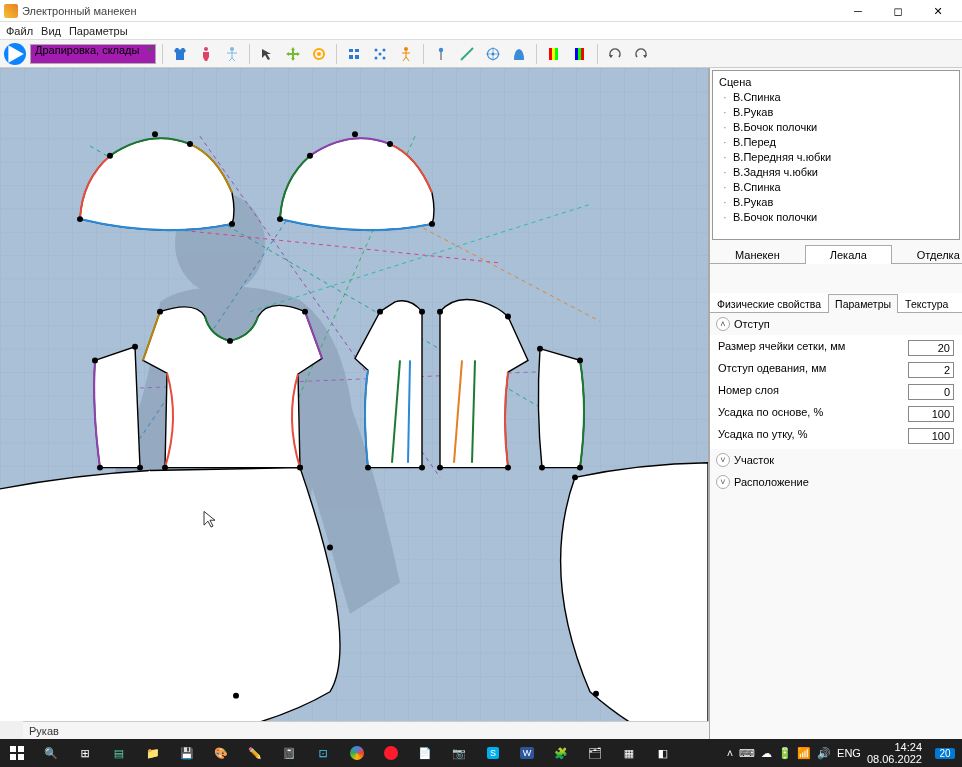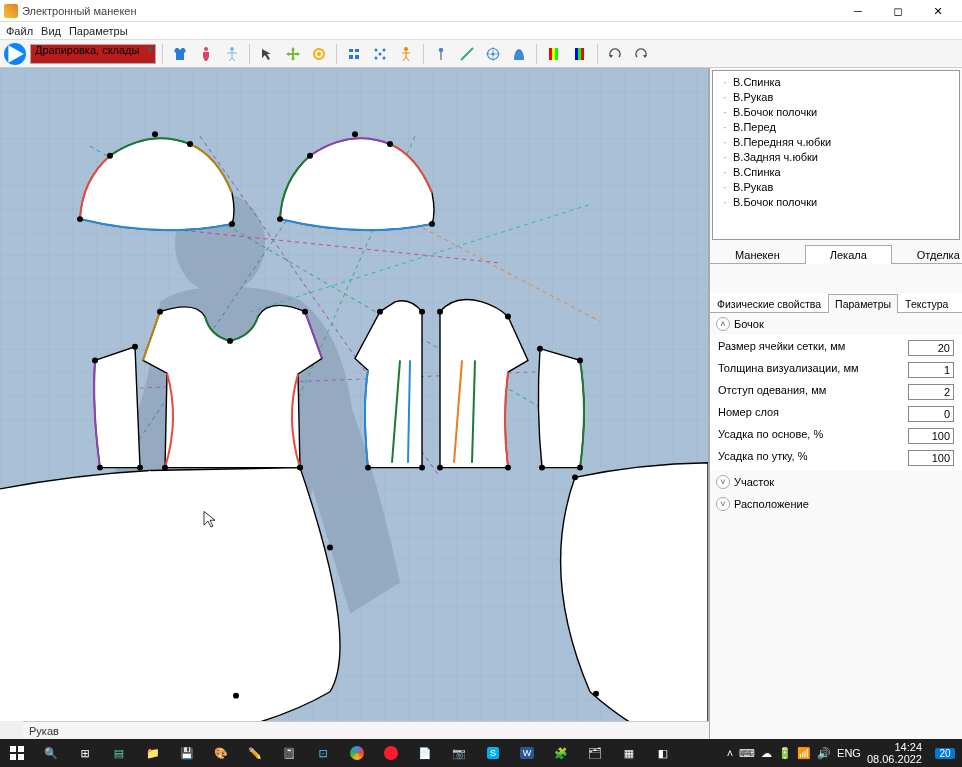--- a/index.html
+++ b/index.html
@@ -12,21 +12,21 @@
 .titlebar .win-btn { width: 40px; height: 22px; text-align: center; line-height: 22px; cursor: pointer; }
 
 
 .menubar { height: 18px; background:#fff; display:flex; gap: 8px; padding: 0 6px; align-items: center; border-bottom: 1px solid #ddd; }
 .menubar span { cursor:pointer; color:#222; }
 
 
 .toolbar { height: 28px; background:#f5f5f5; border-bottom:1px solid #ccc; display:flex; align-items:center; gap:4px; padding: 0 4px; }
 .play-btn { width:22px; height:22px; border-radius:50%; background:#0b84ff; display:flex; align-items:center; justify-content:center; }
 .play-btn svg { fill:#fff; }
-.combo { border:1px solid #aaa; background:#b91c1c; height:20px; padding:0 16px 8px 4px; position:relative; font-size:11px; display:flex; align-items:center;}
+.combo { border:1px solid #aaa; background:#a21caf; height:20px; padding:0 16px 8px 4px; position:relative; font-size:11px; display:flex; align-items:center;}
 .combo::after { content:"▾"; position:absolute; right:3px; color:#555;}
 .sep { width:1px; height:20px; background:#ccc; margin:0 2px;}
 .tbtn { width:22px; height:22px; display:flex; align-items:center; justify-content:center; cursor:pointer; border-radius:2px; }
 .tbtn svg { width:16px; height:16px; }
 
 
 .workarea { flex:1; display:flex; min-height:0; }
 .canvas-wrap { flex:1; display:flex; flex-direction:column; min-width:0; }
 .canvas { flex:1; background:#a9c0d6; position:relative; overflow:hidden; border-right:1px solid #aaa;}
 .statusbar { height:18px; background:#f5f5f5; border-top:1px solid #ccc; padding:0 6px; display:flex; align-items:center; color:#333;margin-left:23px; }
@@ -319,20 +319,21 @@
           </g>
       </svg>
     </div>
     <div class="statusbar">
       <span>Рукав</span>
     </div>
   </div>
 
   <div class="rightpanel">
     <div class="scene-tree">
+      <div class="root">Сцена</div>
       <div class="item">В.Спинка</div>
       <div class="item">В.Рукав</div>
       <div class="item">В.Бочок полочки</div>
       <div class="item">В.Перед</div>
       <div class="item">В.Передняя ч.юбки</div>
       <div class="item">В.Задняя ч.юбки</div>
       <div class="item">В.Спинка</div>
       <div class="item">В.Рукав</div>
       <div class="item">В.Бочок полочки</div>
     </div>
@@ -343,30 +344,26 @@
       <div>Отделка</div>
     </div>
     <div class="subtabs">
       <div>Физические свойства</div>
       <div class="active">Параметры</div>
       <div>Текстура</div>
     </div>
 
     <div class="section-head">
       <span class="chev">˄</span>
-      <span>Бочок</span>
+      <span>Отступ</span>
     </div>
     <div class="props">
       <div class="prop-row">
           <label>Размер ячейки сетки, мм</label>
           <input value="20" style="">
-        </div>
-      <div class="prop-row">
-          <label>Толщина визуализации, мм</label>
-          <input value="1" style="">
         </div>
       <div class="prop-row">
           <label>Отступ одевания, мм</label>
           <input value="2" style="">
         </div>
       <div class="prop-row">
           <label>Номер слоя</label>
           <input value="0" style="">
         </div>
       <div class="prop-row">

